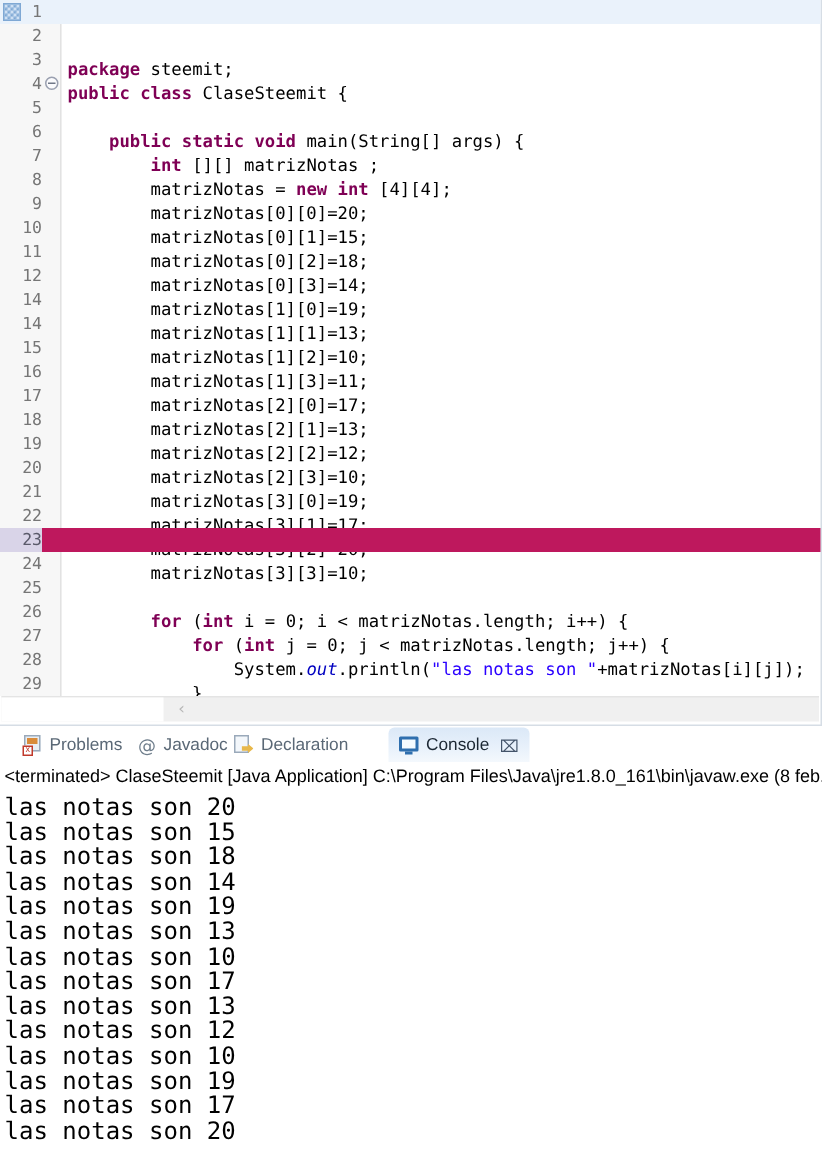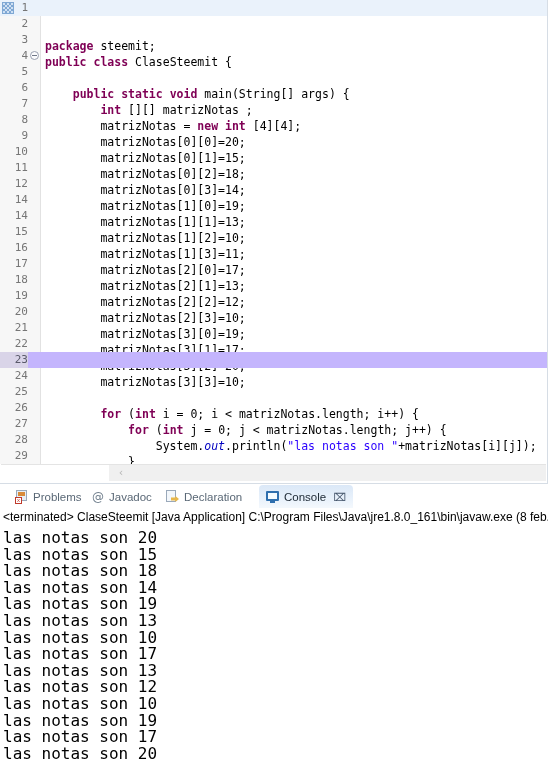--- a/index.html
+++ b/index.html
@@ -46,21 +46,21 @@
   .code-line {
     position: relative;
     height: 16.0px;
     line-height: 16px;
     white-space: pre;
     font-family: "DejaVu Sans Mono", monospace;
     font-size: 11.5px;
     color: #000000;
   }
   .code-line.hl-blue { background: #eaf2fb; }
-  .code-line.hl-cur  { background: #c4b5fd; }
+  .code-line.hl-cur  { background: #be185d; }
 
   .lnum {
     position: absolute;
     left: 0; top: 0;
     width: 28px;
     text-align: right;
     font-family: "DejaVu Sans Mono", monospace;
     font-size: 11px;
     color: #767676;
     line-height: 16px;
@@ -302,21 +302,21 @@
     <div class="vtab" style="left: 8px;">
       <span class="ic ic-problems">
         <i>x</i>
       </span>
       <span>Problems</span>
     </div>
     <div class="vtab" style="left: 84px;">
       <span class="ic ic-javadoc">@</span>
       <span>Javadoc</span>
     </div>
-    <div class="vtab" style="left: 159px;">
+    <div class="vtab" style="left: 149px;">
       <span class="ic ic-declaration"></span>
       <span>Declaration</span>
     </div>
     <div class="vtab active" style="left: 259px;">
       <span class="ic ic-console"></span>
       <span>Console</span>
       <span class="vtab-close">⌧</span>
     </div>
   </div>
 

